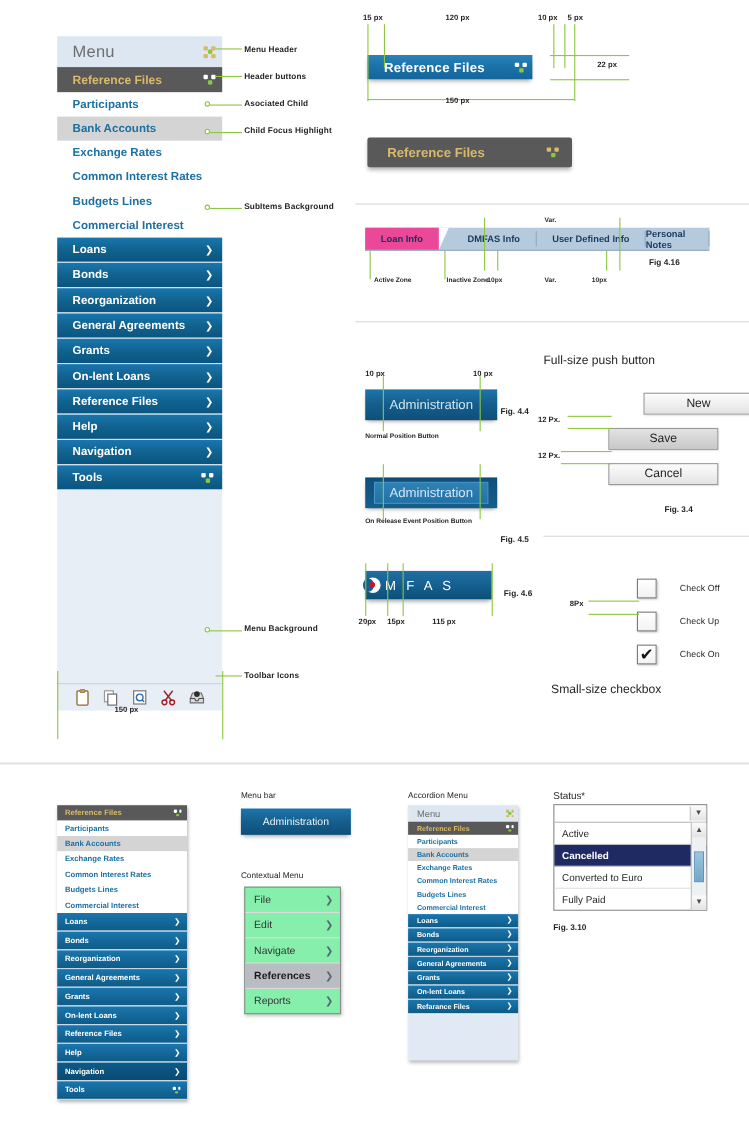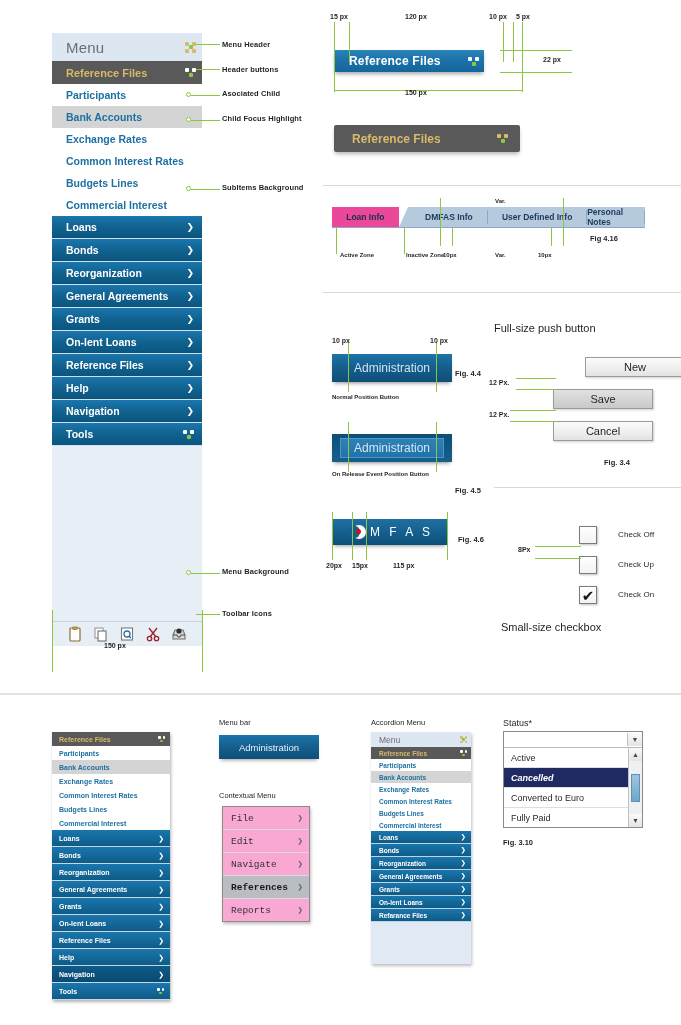--- a/index.html
+++ b/index.html
@@ -91,21 +91,21 @@
   .admin-btn.released .inner{width:104px;height:20px;display:flex;align-items:center;
         justify-content:center;font-size:12px;color:#d3e6f5;
         background:linear-gradient(180deg,#2f80b5 0%,#2073a8 100%);
         border:1px solid #4d97c6;box-sizing:border-box;}
   .menubar-btn{width:100px;height:24px;display:flex;align-items:center;justify-content:center;
         font-size:9.5px;color:#e8f2fa;
         background:linear-gradient(180deg,#1d74ab 0%,#155f8d 50%,#0e4f78 100%);
         box-shadow:0 3px 4px -2px rgba(0,0,0,.4);position:relative;}
 
   
-  .dmfas{width:115px;height:26px;display:flex;align-items:center;padding-left:20px;
+  .dmfas{width:115px;height:26px;display:flex;align-items:center;
          box-sizing:border-box;
          background:linear-gradient(180deg,#1f6fa3 0%,#15608f 50%,#0c4f79 100%);
          box-shadow:0 3px 4px -2px rgba(0,0,0,.4);}
   .dmfas .d{width:14px;height:14px;border-radius:50%;background:#ffffff;position:relative;
             margin-right:4px;}
   .dmfas .d:before{content:"";position:absolute;left:-2px;top:1px;width:10px;height:12px;
             border-radius:50%;background:#15608f;}
   .dmfas .d:after{content:"";position:absolute;left:4px;top:4px;width:5px;height:5px;
             border-radius:50%;background:#d01317;}
   .dmfas .t{font-size:12px;color:#ffffff;letter-spacing:3px;}
@@ -118,22 +118,22 @@
   .push.hover{background:linear-gradient(180deg,#e2e2e2 0%,#d4d4d4 55%,#c9c9c9 100%);}
 
   
   .cbx{width:18px;height:18px;border:1px solid #7b7b7b;box-sizing:border-box;
        background:linear-gradient(180deg,#ffffff 0%,#f2f2f2 100%);
        box-shadow:1px 1px 2px rgba(0,0,0,.25);
        display:flex;align-items:center;justify-content:center;
        font-size:15px;line-height:1;color:#111;font-weight:bold;}
 
   
-  .ctx{width:88px;border:1px solid #8b8b8b;background:#f9a8d4;box-sizing:border-box;
-       box-shadow:1px 2px 3px rgba(0,0,0,.25);font-family:Liberation Mono, monospace;}
+  .ctx{width:88px;border:1px solid #8b8b8b;background:#86efac;box-sizing:border-box;
+       box-shadow:1px 2px 3px rgba(0,0,0,.25);}
   .ctx .row{height:22px;display:flex;align-items:center;justify-content:space-between;
        padding:0 6px 0 8px;font-size:9.5px;color:#333;border-bottom:1px solid #dcdcdc;}
   .ctx .row.sel{background:#b9bdc2;color:#1a1a1a;font-weight:bold;}
   .ctx .row .ca{color:#5a6670;font-size:9px;font-weight:bold;}
 
   
   .acc{width:100px;box-shadow:1px 2px 3px rgba(0,0,0,.25);}
   .acc .h{height:15px;background:#dce7f1;display:flex;align-items:center;
           justify-content:space-between;padding:0 4px 0 8px;}
   .acc .h .t{font-size:8.5px;color:#6d6e71;}
@@ -174,21 +174,21 @@
   
   .dd{width:140px;border:1px solid #8a8a8a;background:#fff;box-sizing:border-box;}
   .dd .field{height:15px;display:flex;align-items:center;justify-content:flex-end;
         border-bottom:1px solid #b9b9b9;}
   .dd .arrowbox{width:14px;height:13px;display:flex;align-items:center;justify-content:center;
         background:linear-gradient(180deg,#fafafa,#e4e4e4);border-left:1px solid #c0c0c0;
         font-size:7px;color:#4a4a4a;}
   .dd .list{position:relative;}
   .dd .opt{height:19px;display:flex;align-items:center;padding-left:7px;font-size:9px;
         color:#231f20;border-bottom:1px solid #dedede;}
-  .dd .opt.sel{background:#1f2a63;color:#fff;font-weight:bold;font-style:italic;}
+  .dd .opt.sel{background:#1f2a63;color:#fff;font-weight:bold;}
   .dd .sb{position:absolute;right:0;top:0;bottom:0;width:13px;background:#eef1f4;
         border-left:1px solid #c0c0c0;display:flex;flex-direction:column;
         justify-content:space-between;align-items:center;}
   .dd .sb .b{width:13px;height:13px;display:flex;align-items:center;justify-content:center;
         background:linear-gradient(180deg,#fafafa,#e4e4e4);font-size:7px;color:#4a4a4a;}
   .dd .sb .thumb{width:9px;height:28px;background:linear-gradient(180deg,#9fc4dd,#6fa7ca);
         border:1px solid #5e93b5;box-sizing:border-box;}
 
   
   .divider{position:absolute;left:0;right:0;height:1px;background:#d8d8d8;}

